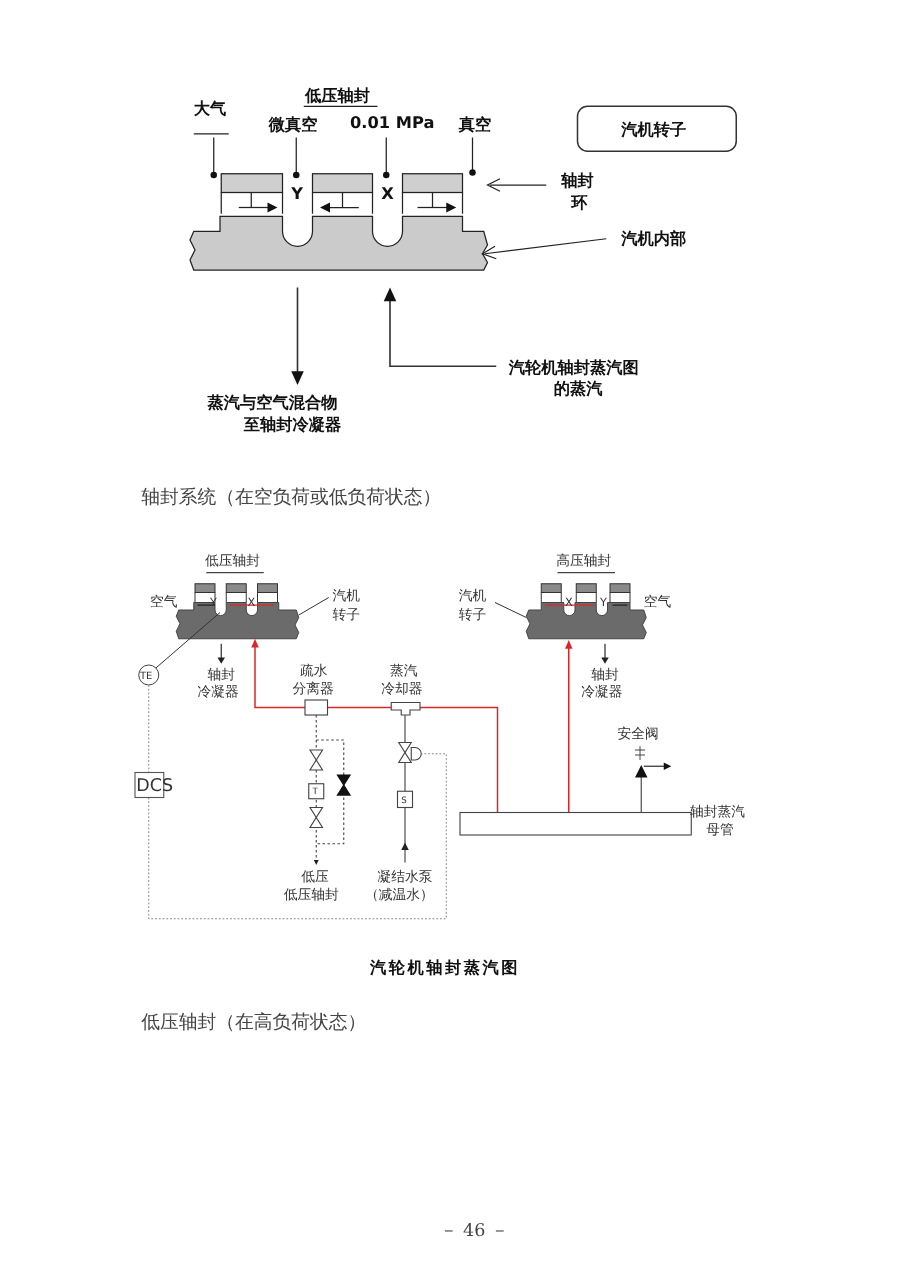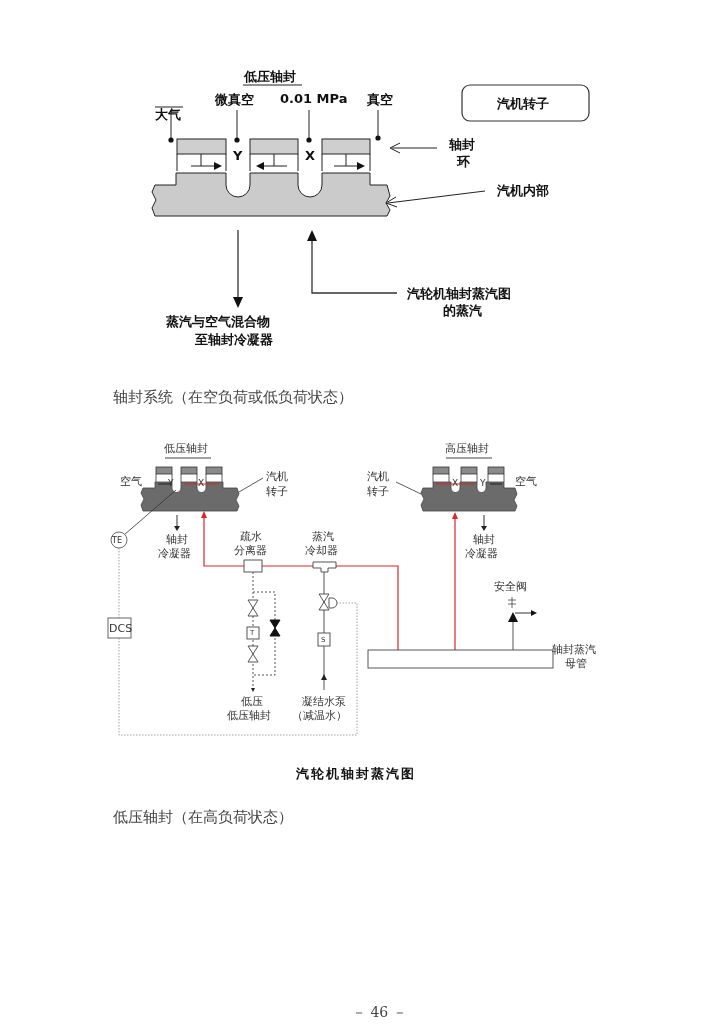--- a/index.html
+++ b/index.html
@@ -1,21 +1,21 @@
 <!DOCTYPE html>
 <html><head>
 <meta charset="utf-8">
 <style>
   html, body { margin:0; padding:0; background:#ffffff; }
   body { width:724px; height:1024px; position:relative; overflow:hidden; font-family:"DejaVu Sans", sans-serif; }
   .abs { position:absolute; }
   .bold-label { font-weight:bold; font-size:13px; color:#111; white-space:nowrap; }
   .thin-label { font-size:11px; color:#333; white-space:nowrap; line-height:14px; }
   .caption { font-family:Liberation Serif, serif; font-size:15px; color:#444; white-space:nowrap; }
-  .pagenum { font-family:"DejaVu Serif", serif; font-size:14px; color:#444;margin-top:28px; }
+  .pagenum { font-family:"DejaVu Serif", serif; font-size:14px; color:#444; }
 </style>
 </head>
 <body>
 
 <div>
   <svg class="abs" style="left:0;top:0" width="724" height="360">
 
     <line x1="243" y1="85" x2="302" y2="85" stroke="#222" stroke-width="1"></line>
     <line x1="155" y1="107" x2="183" y2="107" stroke="#222" stroke-width="1"></line>
 
@@ -70,21 +70,21 @@
     <polyline points="396,197 386,203 397,207" fill="none" stroke="#222"></polyline>
 
     <line x1="238" y1="230" x2="238" y2="298" stroke="#333" stroke-width="1.3"></line>
     <polygon points="233,297 243,297 238,308" fill="#111"></polygon>
 
     <polyline points="397,293 312,293 312,240" fill="none" stroke="#333" stroke-width="1.3"></polyline>
     <polygon points="307,241 317,241 312,230" fill="#111"></polygon>
   </svg>
 
   <div class="abs bold-label" style="left:244px;top:68px">低压轴封</div>
-  <div class="abs bold-label" style="left:155px;top:106px">大气</div>
+  <div class="abs bold-label" style="left:155px;top:78px">大气</div>
   <div class="abs bold-label" style="left:215px;top:91px">微真空</div>
   <div class="abs bold-label" style="left:280px;top:91px">0.01 MPa</div>
   <div class="abs bold-label" style="left:367px;top:91px">真空</div>
   <div class="abs bold-label" style="left:233px;top:148px">Y</div>
   <div class="abs bold-label" style="left:305px;top:148px">X</div>
   <div class="abs bold-label" style="left:497px;top:95px">汽机转子</div>
   <div class="abs bold-label" style="left:449px;top:136px">轴封</div>
   <div class="abs bold-label" style="left:457px;top:153px">环</div>
   <div class="abs bold-label" style="left:497px;top:182px">汽机内部</div>
   <div class="abs bold-label" style="left:166px;top:313px">蒸汽与空气混合物</div>
@@ -201,21 +201,21 @@
   <div class="abs thin-label" style="left:367px;top:470px">汽机</div>
   <div class="abs thin-label" style="left:367px;top:485px">转子</div>
   <div class="abs thin-label" style="left:452px;top:476px;font-size:9px">X</div>
   <div class="abs thin-label" style="left:480px;top:476px;font-size:9px">Y</div>
   <div class="abs thin-label" style="left:515px;top:475px">空气</div>
   <div class="abs thin-label" style="left:166px;top:533px">轴封</div>
   <div class="abs thin-label" style="left:158px;top:547px">冷凝器</div>
   <div class="abs thin-label" style="left:473px;top:533px">轴封</div>
   <div class="abs thin-label" style="left:465px;top:547px">冷凝器</div>
   <div class="abs thin-label" style="left:112px;top:534px;font-size:8px">TE</div>
-  <div class="abs thin-label" style="left:109px;top:622px;font-size:11px">DCS</div>
+  <div class="abs thin-label" style="left:109px;top:622px;font-size:14px">DCS</div>
   <div class="abs thin-label" style="left:240px;top:530px">疏水</div>
   <div class="abs thin-label" style="left:234px;top:544px">分离器</div>
   <div class="abs thin-label" style="left:312px;top:530px">蒸汽</div>
   <div class="abs thin-label" style="left:305px;top:544px">冷却器</div>
   <div class="abs thin-label" style="left:250px;top:626px;font-size:7px">T</div>
   <div class="abs thin-label" style="left:321px;top:633px;font-size:7px">S</div>
   <div class="abs thin-label" style="left:241px;top:695px">低压</div>
   <div class="abs thin-label" style="left:227px;top:709px">低压轴封</div>
   <div class="abs thin-label" style="left:302px;top:695px">凝结水泵</div>
   <div class="abs thin-label" style="left:292px;top:709px">（减温水）</div>

